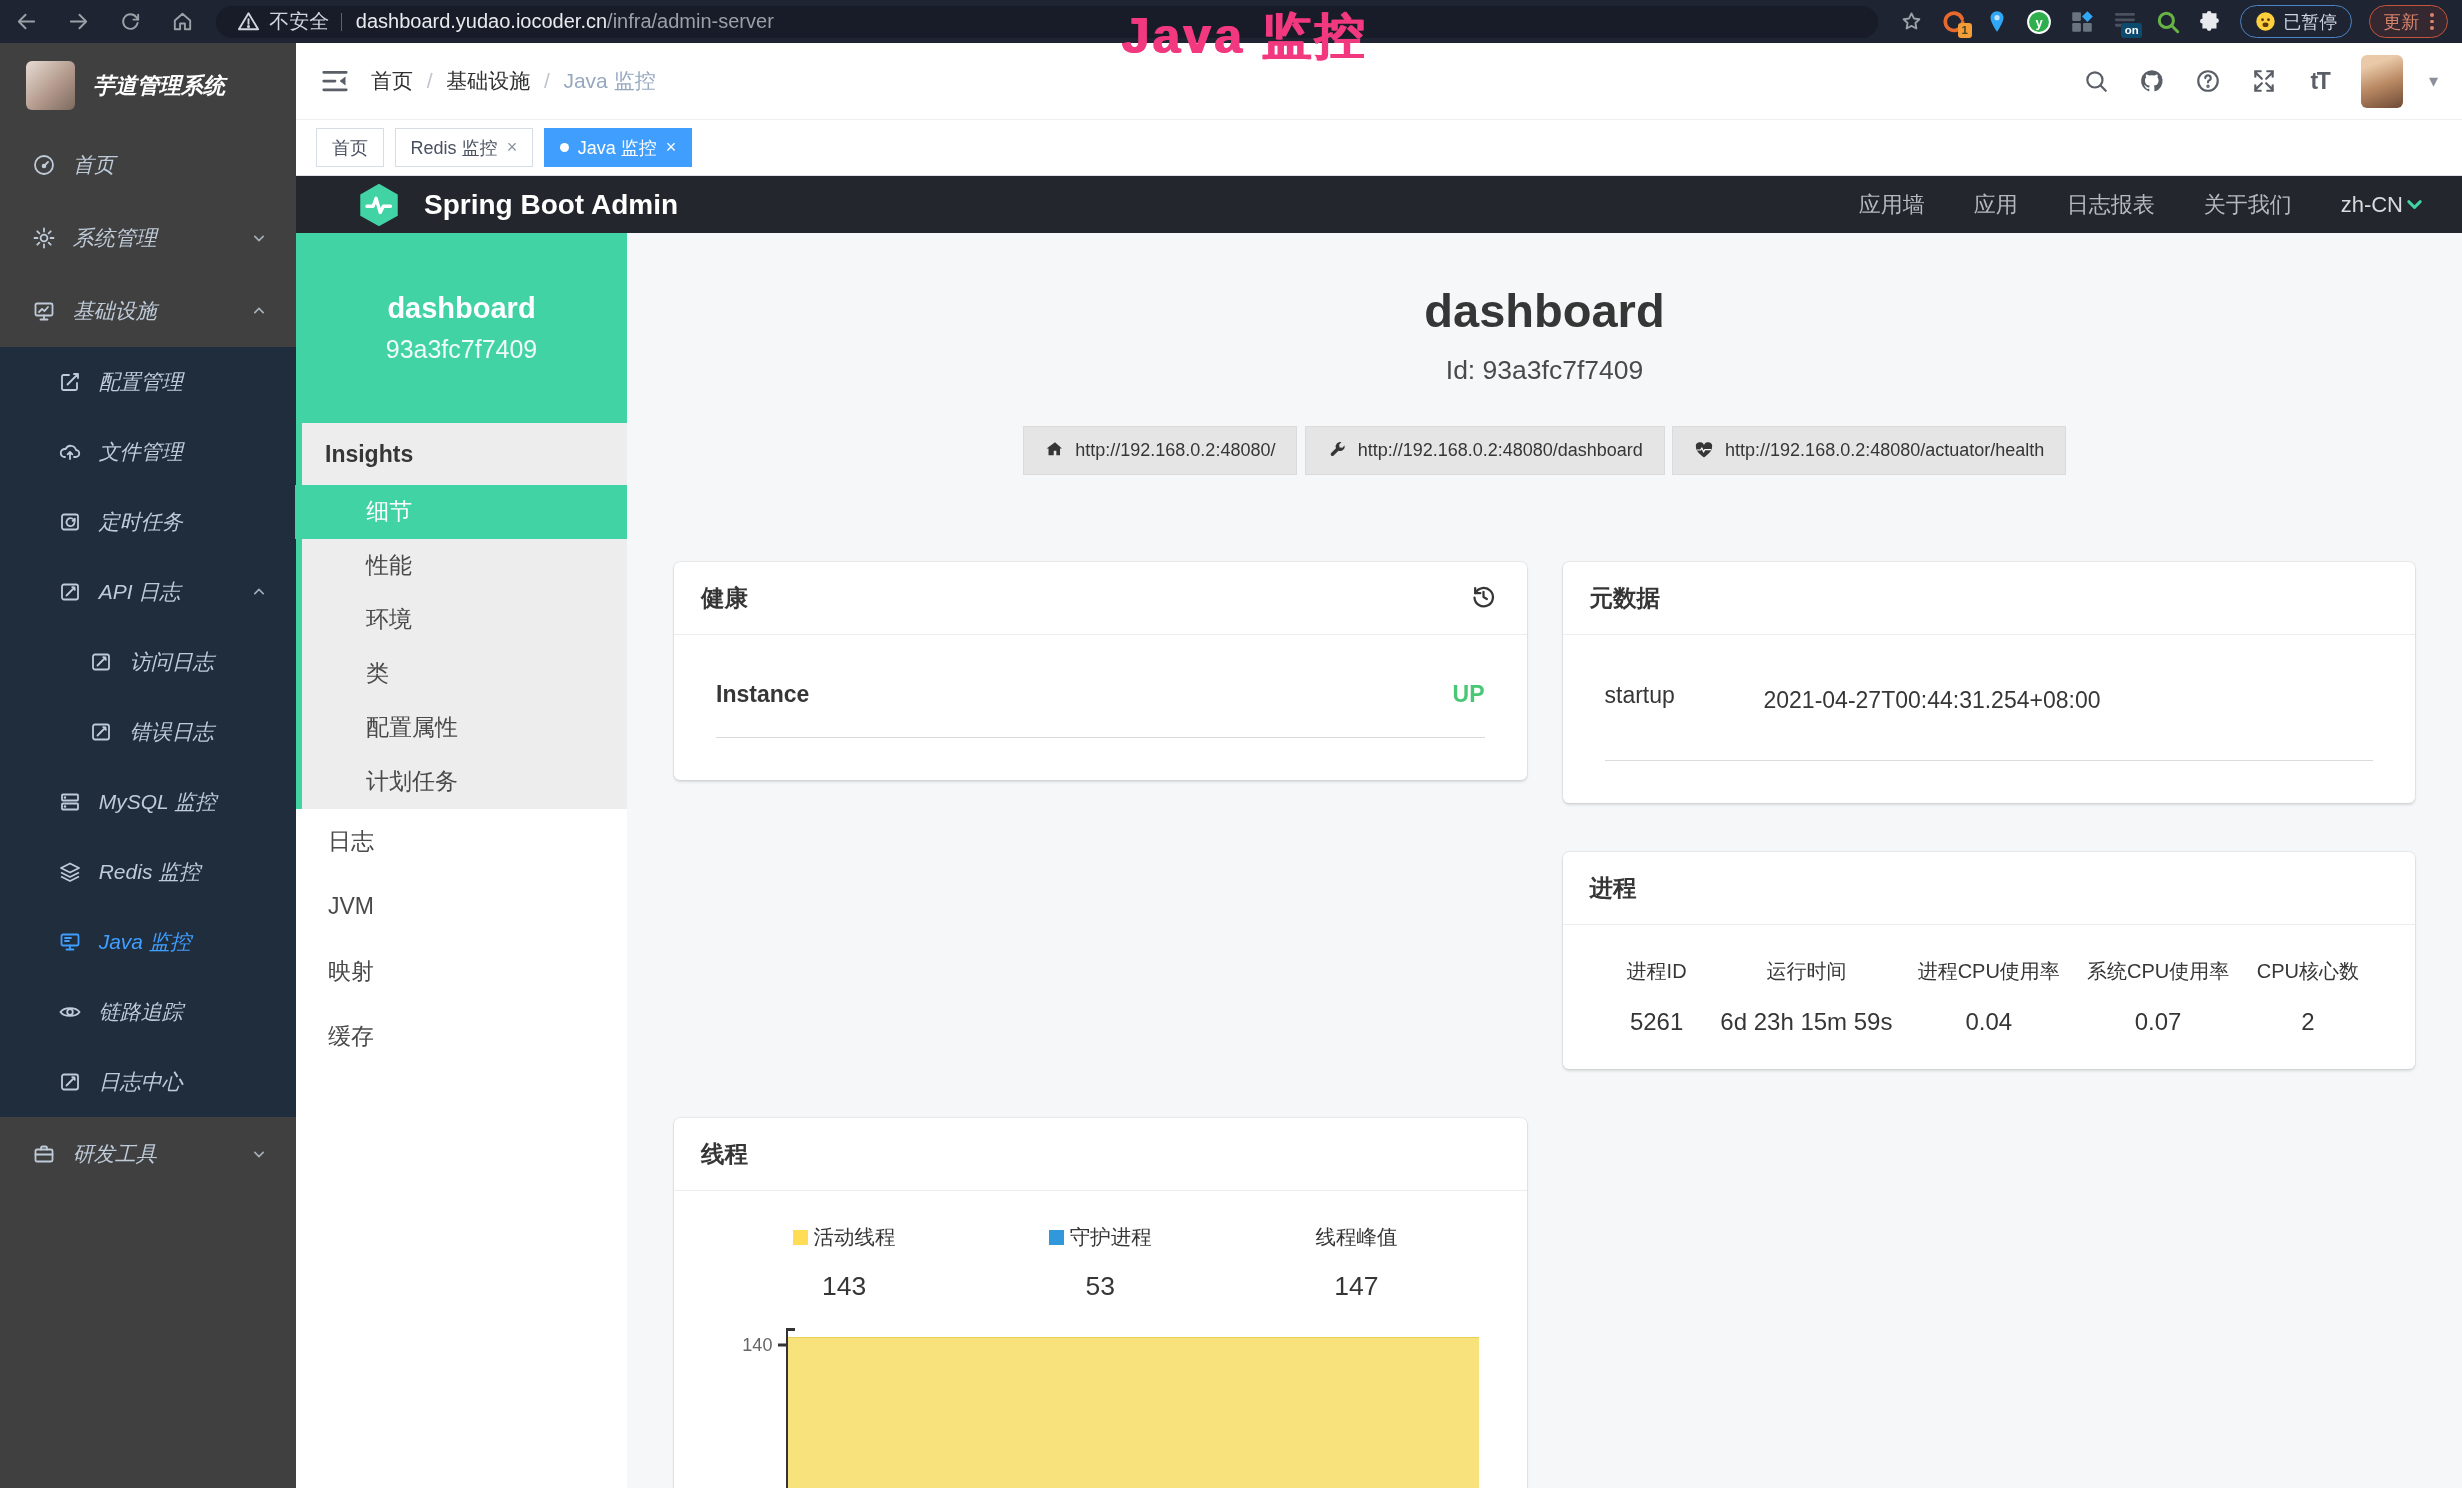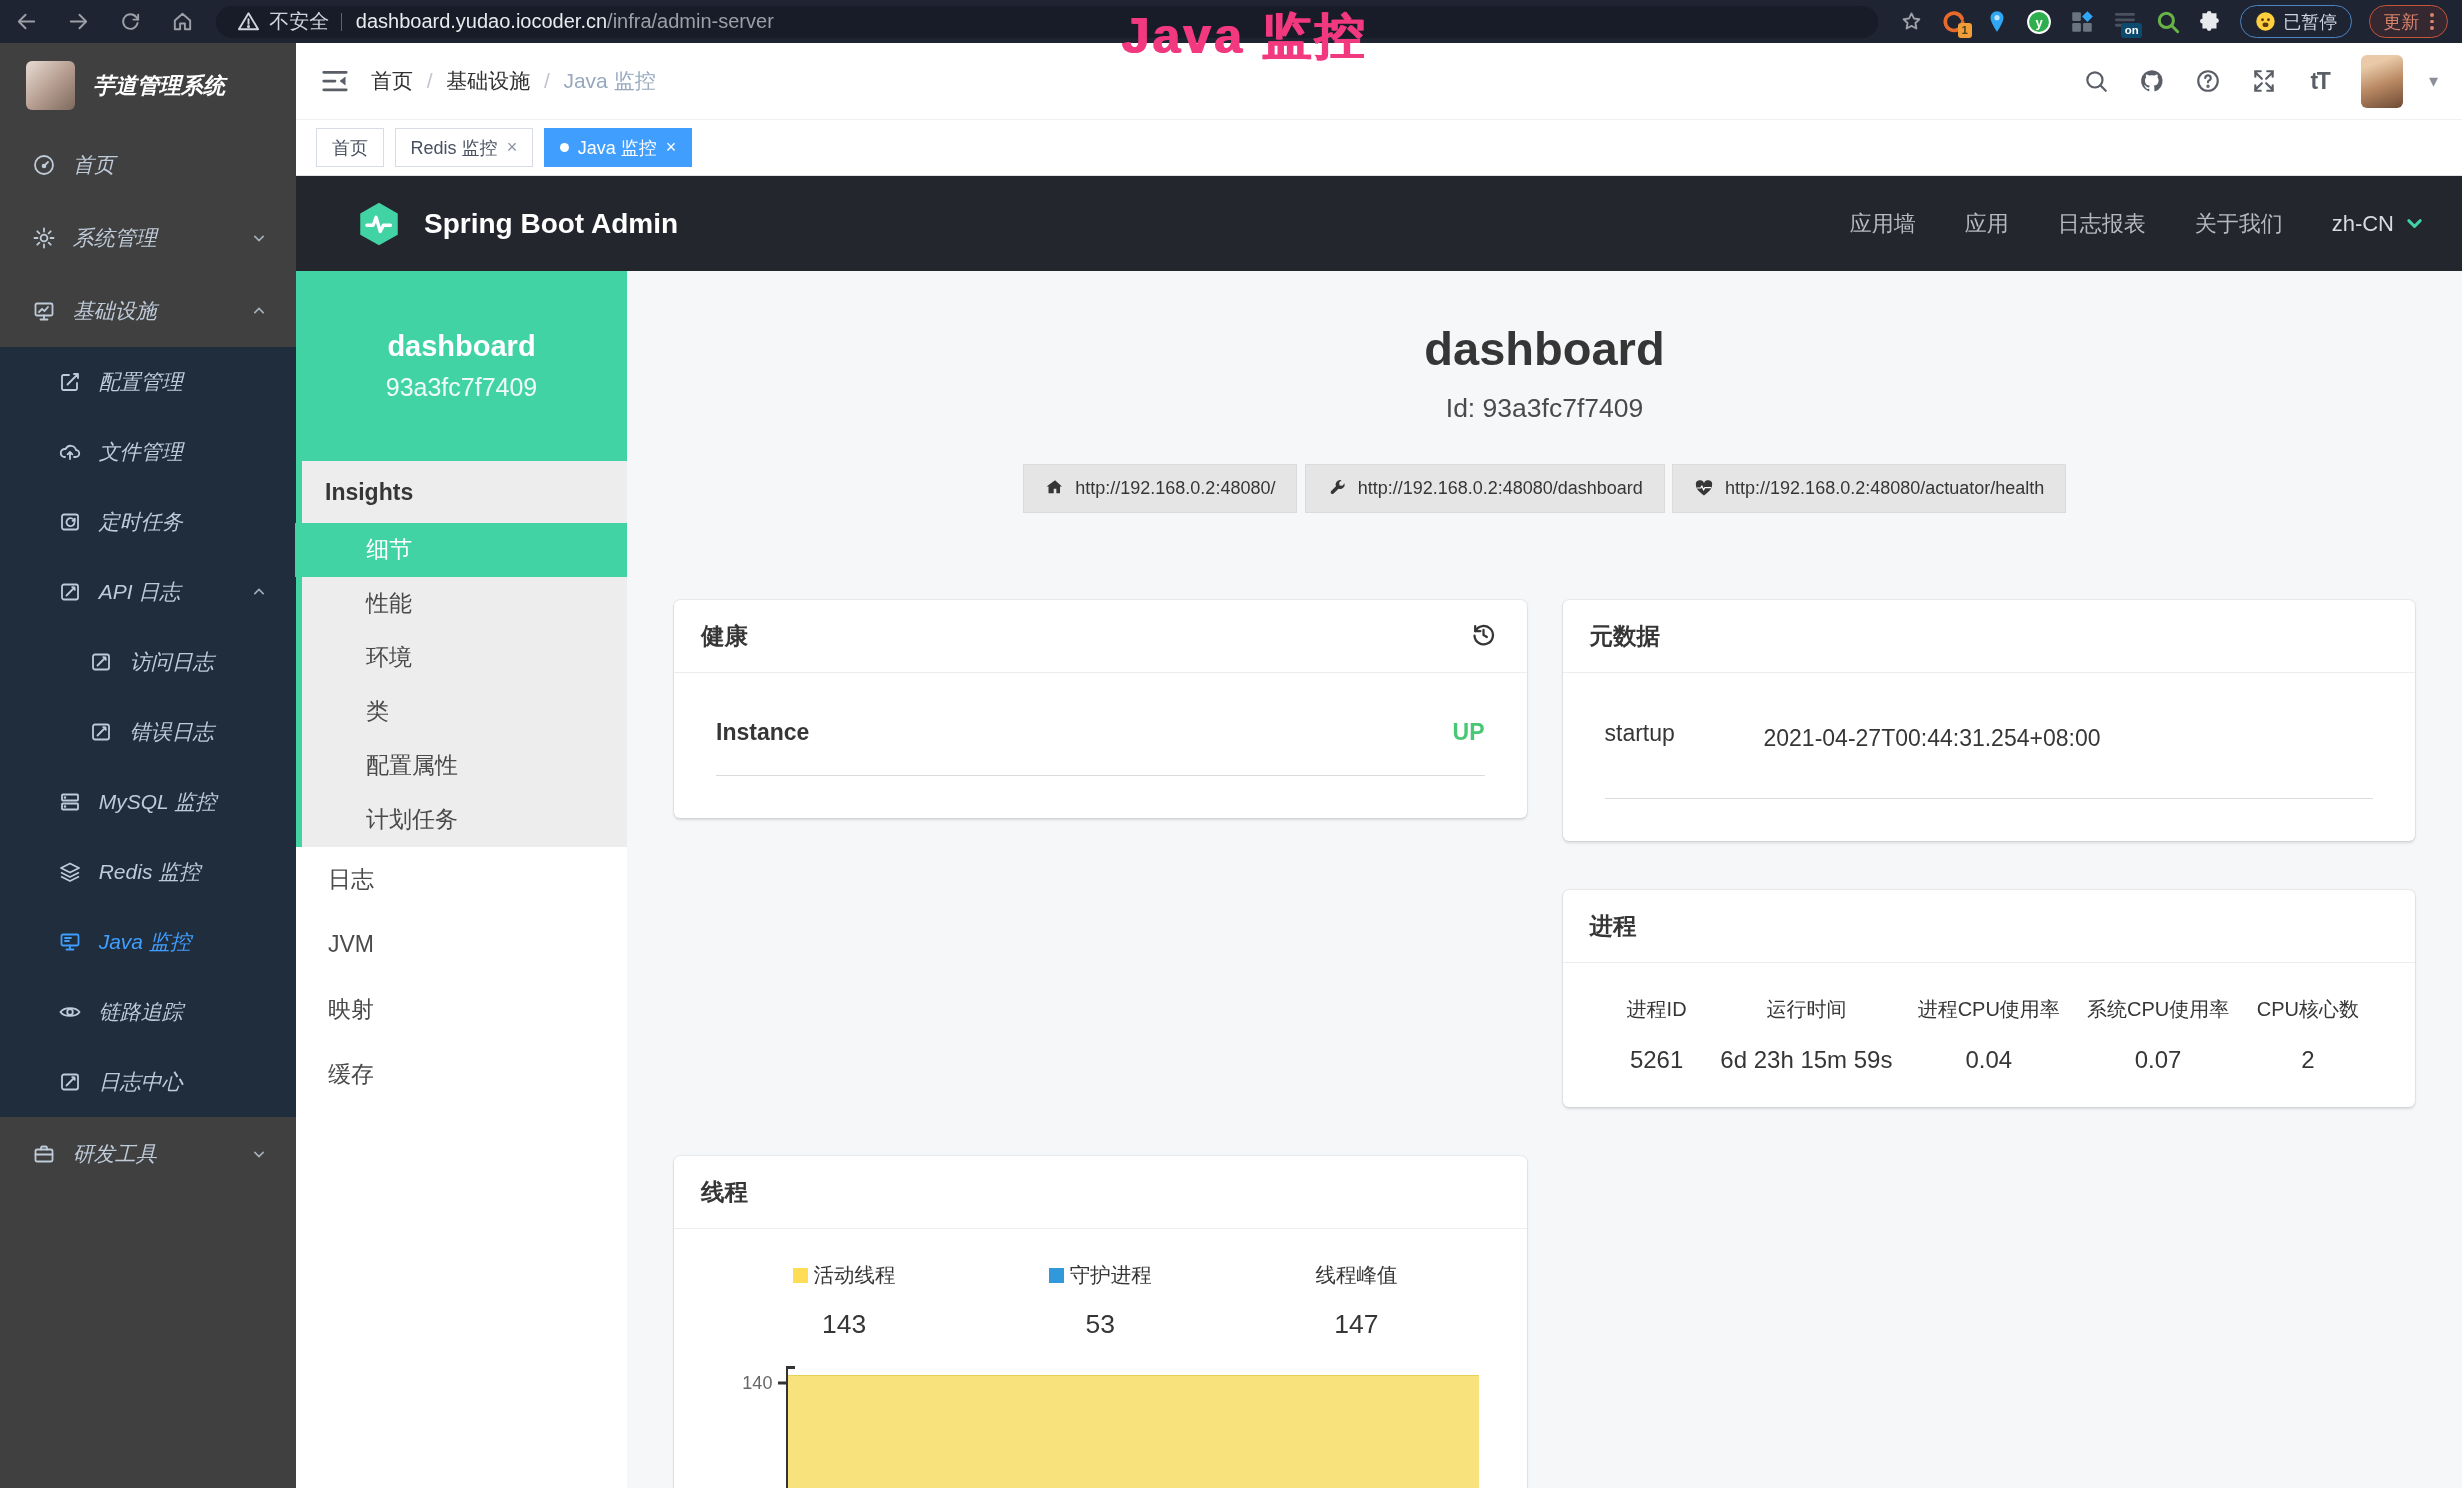--- a/index.html
+++ b/index.html
@@ -66,26 +66,26 @@
   
   .tags-bar { height:56px; background:#fff; display:flex; align-items:center; gap:10.6px; padding:0 20px; border-bottom:0.8px solid #dfe3e8; box-shadow:0 1.5px 3px rgba(0,0,0,.04); }
   .tag { display:inline-flex; align-items:center; gap:9px; height:39px; padding:0 15px; border:0.8px solid #d8dce5; background:#fff; color:#495060; font-size:18px; cursor:pointer; white-space:nowrap; }
   .tag .x { font-size:18px; color:#8a919f; }
   .tag.active { background:#409EFF; border-color:#409EFF; color:#fff; }
   .tag.active .x { color:#fff; }
   .dot { width:9px; height:9px; border-radius:50%; background:#fff; }
 
   
   .sba { flex:1; display:flex; flex-direction:column; min-height:0; }
-  .sba-nav { height:95px; background:#23262c; display:flex; align-items:center; padding:0 36px 0 58px; flex-shrink:0; }
+  .sba-nav { height:57px; background:#23262c; display:flex; align-items:center; padding:0 36px 0 58px; flex-shrink:0; }
   .sba-logo { width:50px; height:50px; margin-right:20px; }
   .sba-brand { color:#fff; font-size:28px; font-weight:bold; white-space:nowrap; }
   .sba-links { margin-left:auto; display:flex; align-items:center; gap:49px; font-size:22px; color:#b6babf; }
   .sba-link { cursor:pointer; white-space:nowrap; }
-  .locale { display:inline-flex; align-items:center; gap:9px; color:#d8dbde; }
+  .locale { display:inline-flex; align-items:center; color:#d8dbde; }
   .locale svg { width:23px; height:23px; color:#42d3a5; }
 
   .sba-body { flex:1; display:flex; min-height:0; }
   .sba-side { width:331px; background:#fff; flex-shrink:0; }
   .side-head { height:190px; background:#42d3a5; color:#fff; display:flex; flex-direction:column; align-items:center; justify-content:center; gap:10.6px; }
   .sh-name { font-size:29px; font-weight:bold; }
   .sh-id { font-size:25px; opacity:.92; }
   .insights-group { background:#ededed; border-left:6.8px solid #42d3a5; }
   .group-label { font-size:23px; font-weight:bold; color:#363636; padding:18px 0 16.7px 23px; }
   .s-item { height:54px; display:flex; align-items:center; padding-left:64px; font-size:23px; color:#4a4a4a; cursor:pointer; }

